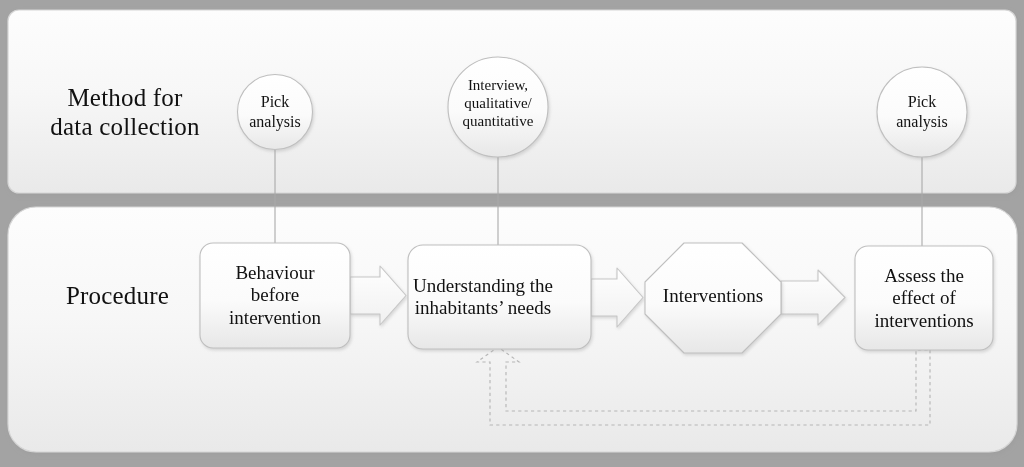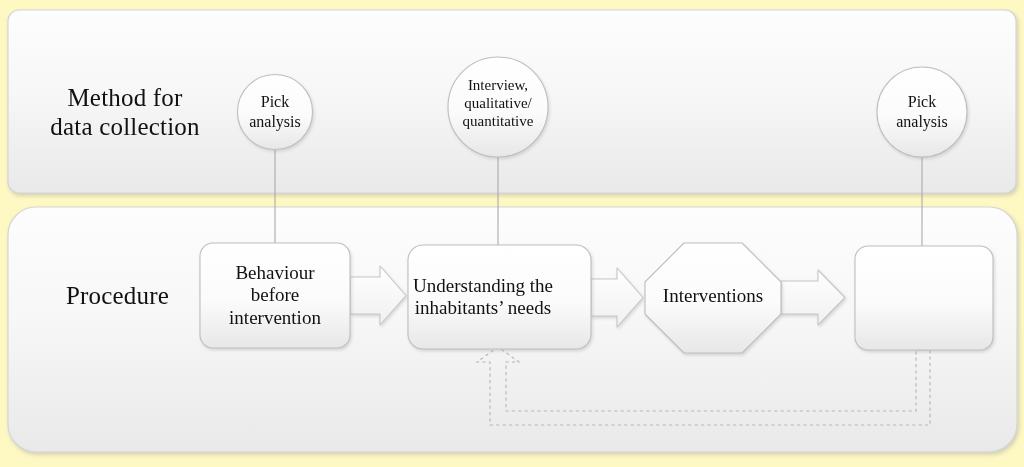--- a/index.html
+++ b/index.html
@@ -5,21 +5,21 @@
 <style>
   html, body {
     margin: 0;
     padding: 0;
     background: #ffffff;
   }
   #stage {
     position: relative;
     width: 1024px;
     height: 467px;
-    background: #fef9c3;
+    background: #a3a3a3;
     font-family: "Liberation Serif", "DejaVu Serif", serif;
     overflow: hidden;
   }
   #vector {
     position: absolute;
     left: 0;
     top: 0;
     width: 1024px;
     height: 467px;
   }
@@ -163,14 +163,17 @@
 
   <div class="lbl node-text" style="left:202px; top:253px; width:146px; height:85px;">Behaviour
 before
 intervention</div>
 
   <div class="lbl node-text" style="left:410px; top:265px; width:146px; height:64px;">Understanding the
 inhabitants’ needs</div>
 
   <div class="lbl node-text" style="left:648px; top:278px; width:130px; height:36px;">Interventions</div>
 
+  <div class="lbl node-text" style="left:857px; top:256px; width:134px; height:85px;">Assess the
+effect of
+interventions</div>
 
 </div>
 
 </body></html>

